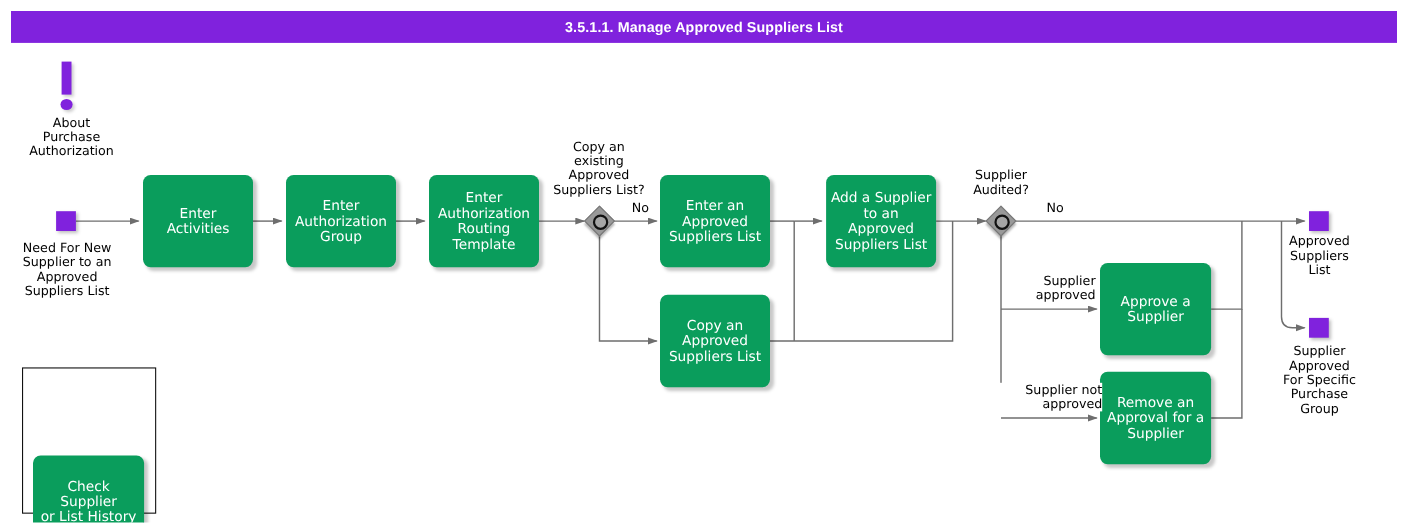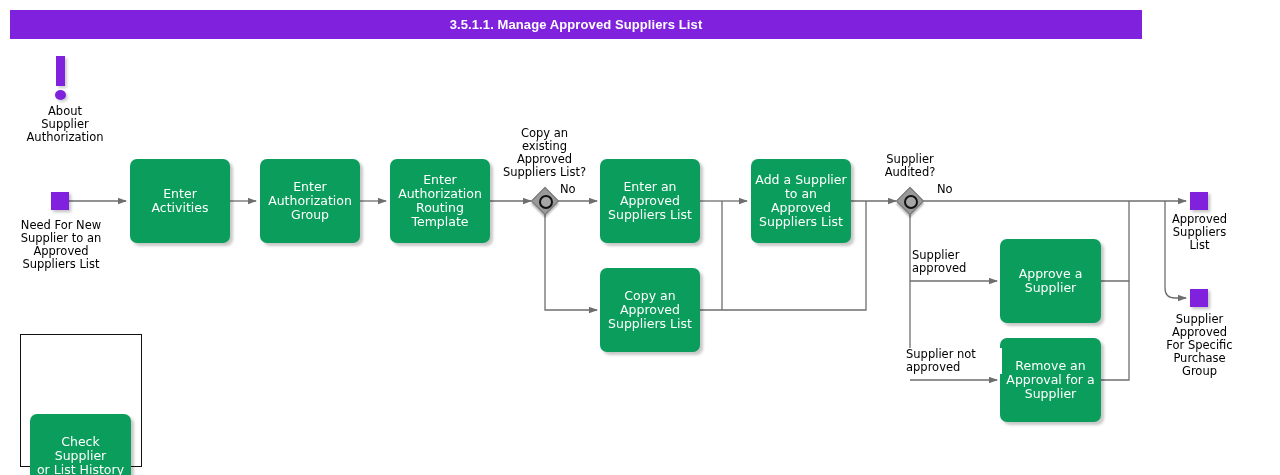--- a/index.html
+++ b/index.html
@@ -17,21 +17,21 @@
   #diagram-root {
     position: absolute;
     left: 0; top: 0;
     width: 1280px;
     height: 475px;
   }
   .title-bar {
     position: absolute;
     left: 10px;
     top: 10px;
-    width: 1132px;
+    width: 1260px;
     height: 29px;
     background: #8022DD;
     display: flex;
     align-items: center;
     justify-content: center;
   }
   .title-bar .title-text {
     color: #ffffff;
     font-size: 13px;
     font-weight: bold;
@@ -72,21 +72,21 @@
     text-align: center;
     font-size: 11.5px;
     line-height: 13px;
     color: #000000;
     font-family: "DejaVu Sans", sans-serif;
     white-space: pre-line;
     z-index: 6;
   }
   .edge-label {
     position: absolute;
-    text-align: left;
+    text-align: right;
     font-size: 11.5px;
     line-height: 13px;
     color: #000000;
     font-family: "DejaVu Sans", sans-serif;
     white-space: pre-line;
     z-index: 6;
     background: #ffffff;
   }
   .gateway {
     position: absolute;
@@ -210,21 +210,21 @@
 
       <path d="M1165,201 L1165,288 Q1165,298 1175,298 L1186,298" marker-end="url(#arrow)"></path>
     </g>
   </svg>
 
   <div class="note-icon" style="left:50px; top:56px; width:22px; height:46px;">
     <div class="bang-bar"></div>
     <div class="bang-dot"></div>
   </div>
   <div class="node-label" style="left:4px; top:105px; width:122px;">About
-Supplier
+Purchase
 Authorization</div>
 
   <div class="event-square" style="left:51px; top:192px;"></div>
   <div class="node-label" style="left:0px; top:219px; width:122px;">Need For New
 Supplier to an
 Approved
 Suppliers List</div>
 
   <div class="task" style="left:130px; top:159px; width:100px; height:84px;">
     <span>Enter Activities</span>

